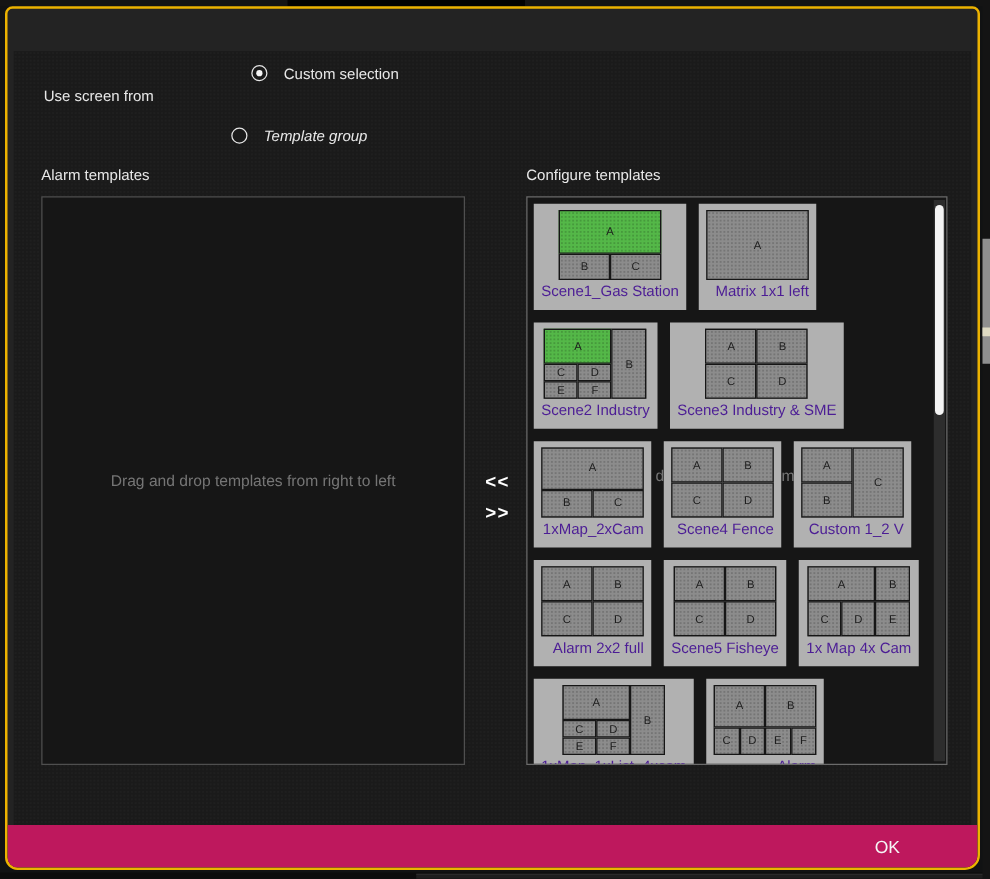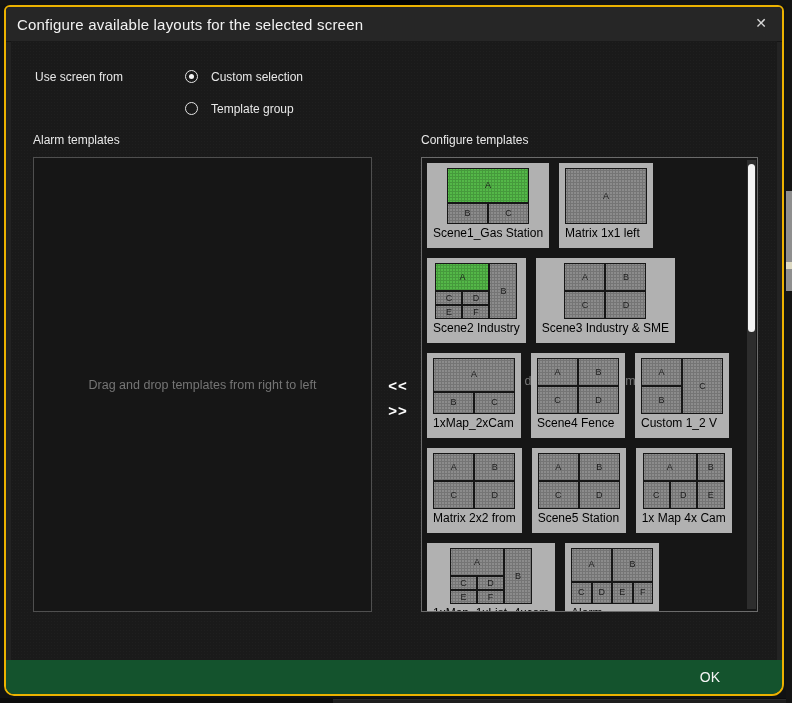--- a/index.html
+++ b/index.html
@@ -38,22 +38,22 @@
   }
   .content{
     position:absolute;left:5px;right:5px;top:34px;bottom:34px;
     background:#1a1a1a;
     background-image:radial-gradient(rgba(255,255,255,0.022) 1px, transparent 1px);
     background-size:3px 3px;
   }
   
   .group-label{position:absolute;left:24px;top:29px;color:#e8e8e8;font-size:12px;}
   .radio-row{position:absolute;left:174px;display:flex;align-items:center;gap:13px;height:13px;}
-  .radio-row.r0{top:29px;}
-  .radio-row.r1{top:61px;}
+  .radio-row.r0{top:11px;margin-left:16px;}
+  .radio-row.r1{top:61px;font-style:italic;}
   .radio-dot{
     width:11px;height:11px;border-radius:50%;border:1px solid #e6e6e6;
     background:#1a1a1a;position:relative;flex:0 0 auto;
   }
   .radio-dot.checked::after{
     content:"";position:absolute;left:3px;top:3px;width:5px;height:5px;
     border-radius:50%;background:#f5f5f5;
   }
   .radio-label{color:#e8e8e8;font-size:12px;white-space:nowrap;}
 
@@ -99,62 +99,56 @@
   }
   .pane{
     position:absolute;box-sizing:border-box;border:1px solid #161616;
     background-color:#8c8c8c;
     background-image:radial-gradient(rgba(0,0,0,0.16) 1px, transparent 1.1px);
     background-size:3px 3px;
     display:flex;align-items:center;justify-content:center;
     color:#1c1c1c;font-size:9px;line-height:9px;overflow:hidden;
   }
   .card-name{
-    margin-top:2px;font-size:12px;line-height:15px;color:#000000;
-    text-align:left;white-space:nowrap;
+    margin-top:2px;font-size:12px;line-height:15px;color:#4c1d95;
+    text-align:right;white-space:nowrap;
   }
   
   .scroll-track{
     position:absolute;right:1px;top:2px;width:9px;bottom:2px;
     background:#2d2d2d;z-index:2;
   }
   .scroll-thumb{
     position:absolute;left:1px;top:4px;width:7px;height:168px;
     background:#f4f4f4;border-radius:4px;
   }
 
   
   .footer{
-    position:absolute;left:0;right:0;bottom:0;height:34px;background:#14532d;
+    position:absolute;left:0;right:0;bottom:0;height:34px;background:#be185d;
     display:flex;align-items:center;justify-content:flex-end;
   }
   .ok-btn{
     color:#f5f5f5;font-size:14px;margin-right:52px;padding:4px 10px;
     cursor:default;
   }
 </style>
 </head>
 <body>
 
 <div class="bg-strip bg-top"></div>
 <div class="bg-strip bg-top-dark"></div>
 <div class="bg-strip bg-bottom"></div>
 <div class="bg-strip bg-bottom-light"></div>
 <div class="bg-strip bg-right"></div>
 <div class="bg-strip bg-right-sliver"></div>
 <div class="bg-strip bg-right-dot"></div>
 
 <div class="dialog">
 
-  <div class="titlebar">
-    <span class="title">Configure available layouts for the selected screen</span>
-    <span class="close-btn">
-        <span>✕</span>
-      </span>
-  </div>
 
   <div class="content">
 
     <span class="group-label">Use screen from</span>
 
     <div id="radio-rows">
         <div class="radio-row r0">
     <span class="radio-dot checked"></span>
     <span class="radio-label">Custom selection</span>
   </div>
@@ -244,30 +238,30 @@
   </div>
           </div>
           <div class="card-row">
             <div class="card">
     <div class="thumb">
                 <div class="pane" style="left: 0%; top: 0%; width: 50%; height: 50%;">A</div>
                 <div class="pane" style="left: 50%; top: 0%; width: 50%; height: 50%;">B</div>
                 <div class="pane" style="left: 0%; top: 50%; width: 50%; height: 50%;">C</div>
                 <div class="pane" style="left: 50%; top: 50%; width: 50%; height: 50%;">D</div>
               </div>
-    <div class="card-name">Matrix 2x2 from</div>
+    <div class="card-name">Alarm 2x2 full</div>
   </div>
             <div class="card">
     <div class="thumb">
                 <div class="pane" style="left: 0%; top: 0%; width: 50%; height: 50%;">A</div>
                 <div class="pane" style="left: 50%; top: 0%; width: 50%; height: 50%;">B</div>
                 <div class="pane" style="left: 0%; top: 50%; width: 50%; height: 50%;">C</div>
                 <div class="pane" style="left: 50%; top: 50%; width: 50%; height: 50%;">D</div>
               </div>
-    <div class="card-name">Scene5 Station</div>
+    <div class="card-name">Scene5 Fisheye</div>
   </div>
             <div class="card">
     <div class="thumb">
                 <div class="pane" style="left: 0%; top: 0%; width: 66%; height: 50%;">A</div>
                 <div class="pane" style="left: 66%; top: 0%; width: 34%; height: 50%;">B</div>
                 <div class="pane" style="left: 0%; top: 50%; width: 33%; height: 50%;">C</div>
                 <div class="pane" style="left: 33%; top: 50%; width: 33%; height: 50%;">D</div>
                 <div class="pane" style="left: 66%; top: 50%; width: 34%; height: 50%;">E</div>
               </div>
     <div class="card-name">1x Map 4x Cam</div>

